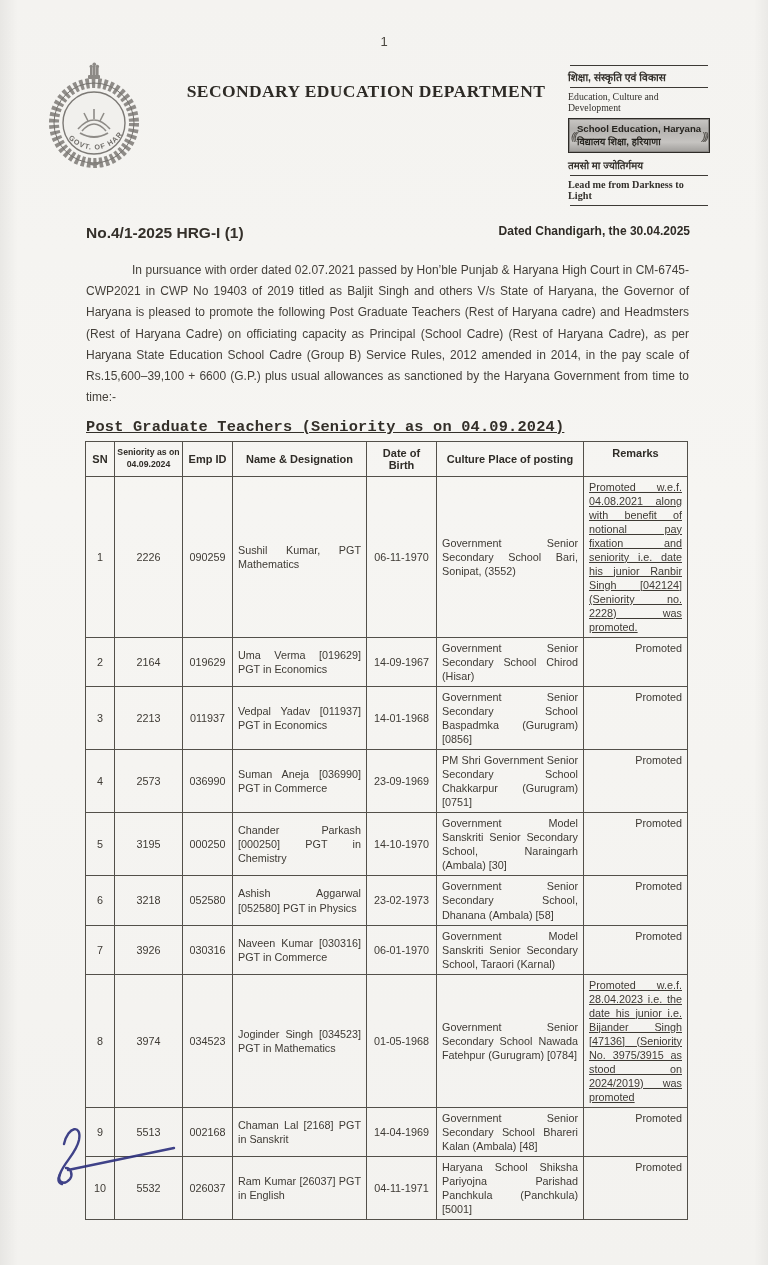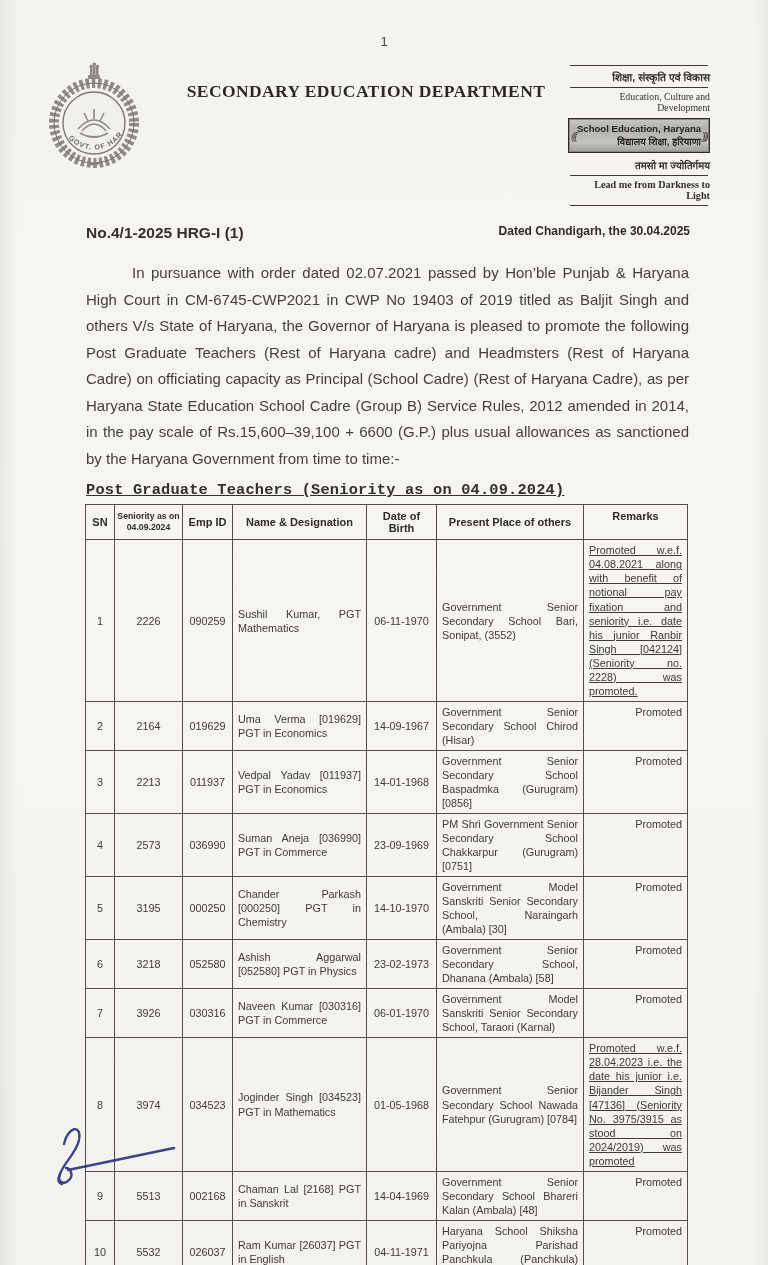--- a/index.html
+++ b/index.html
@@ -18,42 +18,42 @@
   .page-num { text-align:center; padding-top:34px; font-size:13px; color:#4a463f; }
 
   .header-row { display:flex; align-items:flex-start; padding:4px 58px 0 42px; }
   .emblem-wrap { width:122px; flex:0 0 122px; padding-top:8px; }
   .titles { flex:1; text-align:center; padding-top:26px; }
   .titles div {
     font-family:"Liberation Serif", serif; font-weight:bold;
     font-size:17.5px; line-height:1.45; letter-spacing:.4px; color:#2d2a25;
   }
 
-  .crest { width:142px; flex:0 0 142px; margin-top:10px; font-size:10px; text-align:right; color:#34312c; }
+  .crest { width:142px; flex:0 0 142px; margin-top:10px; font-size:10px; text-align:left; color:#34312c; }
   .crest .rule { border-top:1.6px solid #3d3a35; margin:2px 2px; }
   .crest-hindi { font-weight:bold; font-size:10.5px; padding:2px 0 1px; }
   .crest-eng { font-family:"Liberation Serif", serif; font-size:9.8px; padding:1px 0 2px; }
   .inner-box {
     margin:3px 0; border:1.4px solid #2e2b27; padding:4px 2px;
     background:linear-gradient(180deg,#c9c7c4 0%,#b3b1ae 30%,#c6c4c1 70%,#9f9d9a 100%);
     display:flex; align-items:center; justify-content:space-between;
     box-shadow:inset 0 0 0 1px #8a8885;
   }
   .inner-box .wing { font-size:11px; color:#55524d; font-style:italic; letter-spacing:-2px; }
   .inner-box .ib-text div:first-child { font-weight:bold; font-size:9.6px; color:#26241f; }
   .inner-box .ib-text div:last-child { font-weight:bold; font-size:9.6px; color:#26241f; padding-top:1px; }
   .crest-tagline-hi { font-size:10px; padding:2px 0 1px; font-weight:bold; }
   .crest-tagline-en { font-family:"Liberation Serif", serif; font-weight:bold; font-size:10.2px; padding:1px 0 2px; }
 
   .ref-line { display:flex; justify-content:space-between; margin:16px 78px 0 86px; }
   .ref-no   { font-weight:bold; font-size:15.5px; color:#34302a; }
   .ref-date { font-weight:bold; font-size:12px;  color:#2f2b26;margin-left:39px; }
 
   .body-par {
-    margin:18px 79px 0 86px; font-size:15px; line-height:1.77;
+    margin:18px 79px 0 86px; font-size:12px; line-height:1.77;
     text-align:justify; text-indent:46px; color:#433f39;
   }
 
   .sec-head {
     margin:9px 79px 5px 86px; font-size:15.3px; font-weight:bold;
     text-decoration:underline; color:#332f29; letter-spacing:.2px;font-family:Liberation Mono, monospace;
   }
 
   table.pgt { border-collapse:collapse; margin-left:85px; width:602px; table-layout:fixed;
     color:#3e3a34; }
@@ -156,21 +156,21 @@
         <col style="width:147px">
         <col style="width:104px">
     </colgroup>
     <thead>
       <tr>
         <th>SN</th>
         <th class="small">Seniority as on 04.09.2024</th>
         <th>Emp ID</th>
         <th>Name &amp; Designation</th>
         <th>Date of Birth</th>
-        <th>Present Place of others</th>
+        <th>Culture Place of posting</th>
         <th style="vertical-align:top">Remarks</th>
       </tr>
     </thead>
     <tbody>
         <tr>
           <td class="c">1</td>
           <td class="c">2226</td>
           <td class="c">090259</td>
           <td class="jl">Sushil Kumar, PGT Mathematics</td>
           <td class="c">06-11-1970</td>

